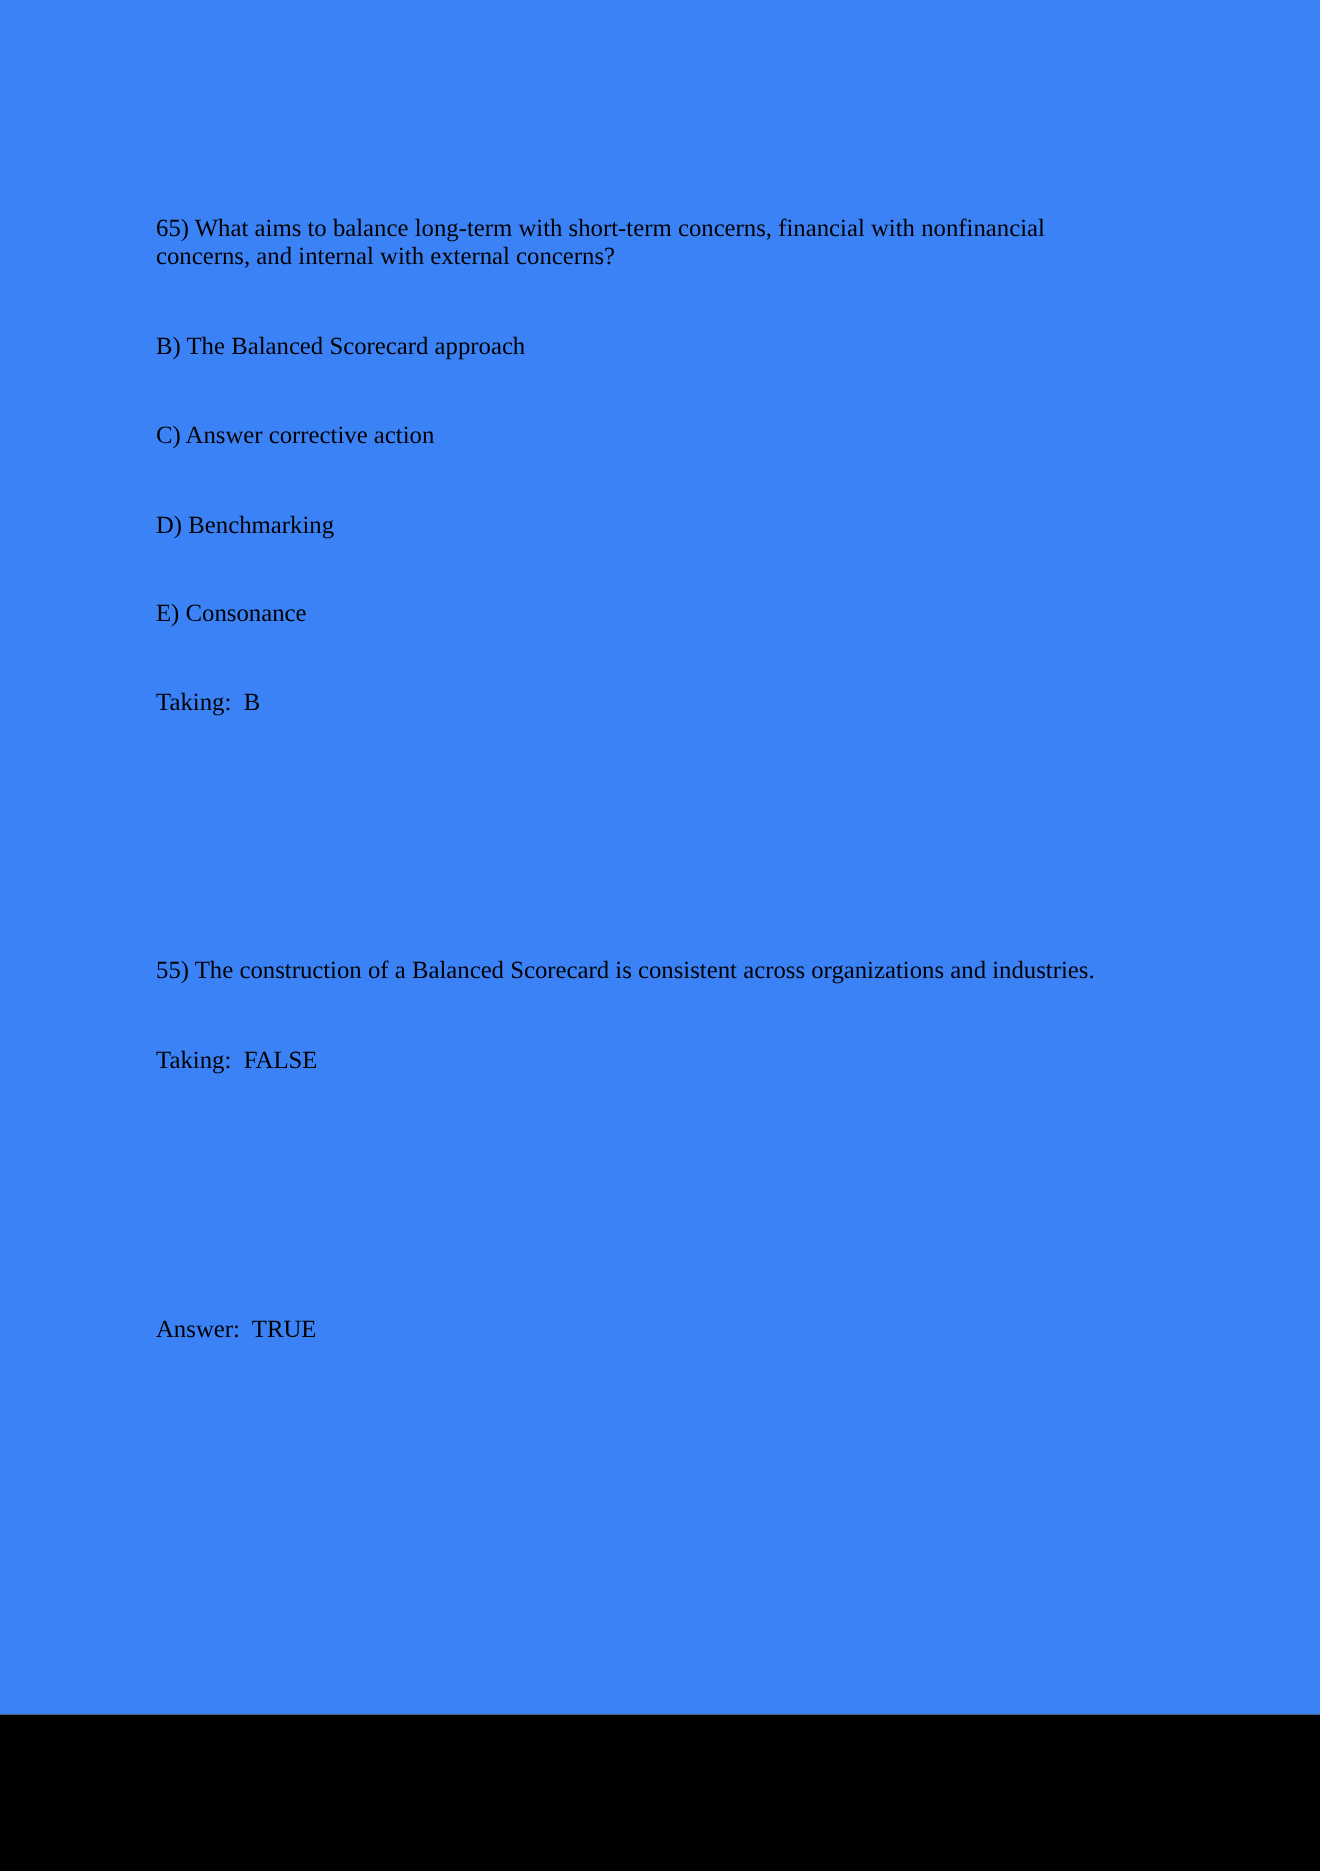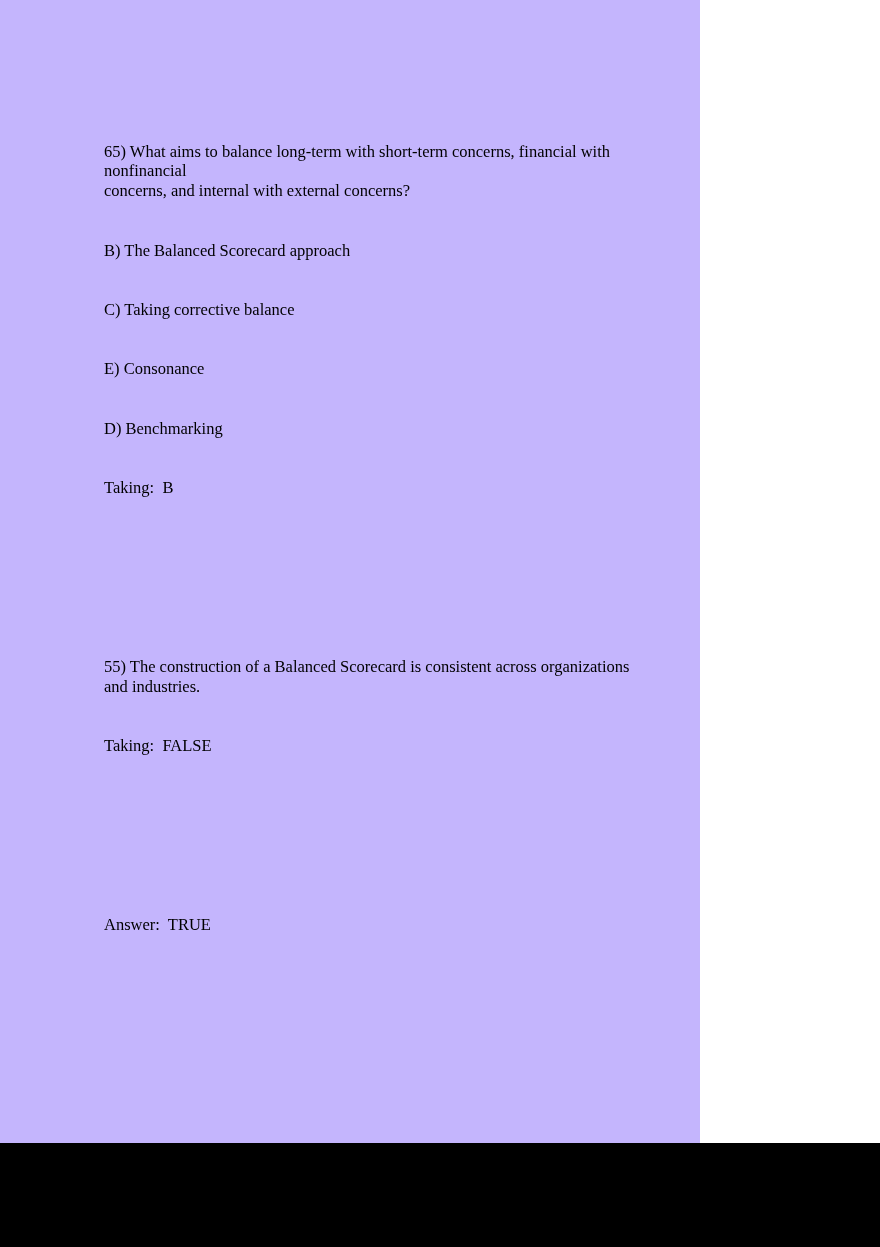--- a/index.html
+++ b/index.html
@@ -7,23 +7,23 @@
     padding: 0;
     background: #ffffff;
   }
   body {
     width: 880px;
     height: 1247px;
     overflow: hidden;
   }
   .doc-page {
     box-sizing: border-box;
-    width: 700px;
+    width: 880px;
     height: 1143px;
-    background: #c4b5fd;
+    background: #3b82f6;
     padding: 102px 60px 0 104px;
     overflow: hidden;
   }
   .question-block {
     font-family: "Liberation Serif", serif;
     font-size: 16.5px;
     line-height: 19.8px;
     color: #000000;
     white-space: pre-wrap;
     margin: 0 0 80px 0;
@@ -39,23 +39,23 @@
 </style>
 </head>
 <body>
 
 <div class="doc-page">
 
   <div class="question-block">
     <div>65) What aims to balance long-term with short-term concerns, financial with nonfinancial
 concerns, and internal with external concerns?</div>
     <div>B) The Balanced Scorecard approach</div>
-    <div>C) Taking corrective balance</div>
+    <div>C) Answer corrective action</div>
+    <div>D) Benchmarking</div>
     <div>E) Consonance</div>
-    <div>D) Benchmarking</div>
     <div>Taking:  B</div>
   </div>
 
   <div class="question-block">
     <div>55) The construction of a Balanced Scorecard is consistent across organizations and industries.</div>
     <div>Taking:  FALSE</div>
   </div>
 
   <div class="question-block">
     <div>Answer:  TRUE</div>

